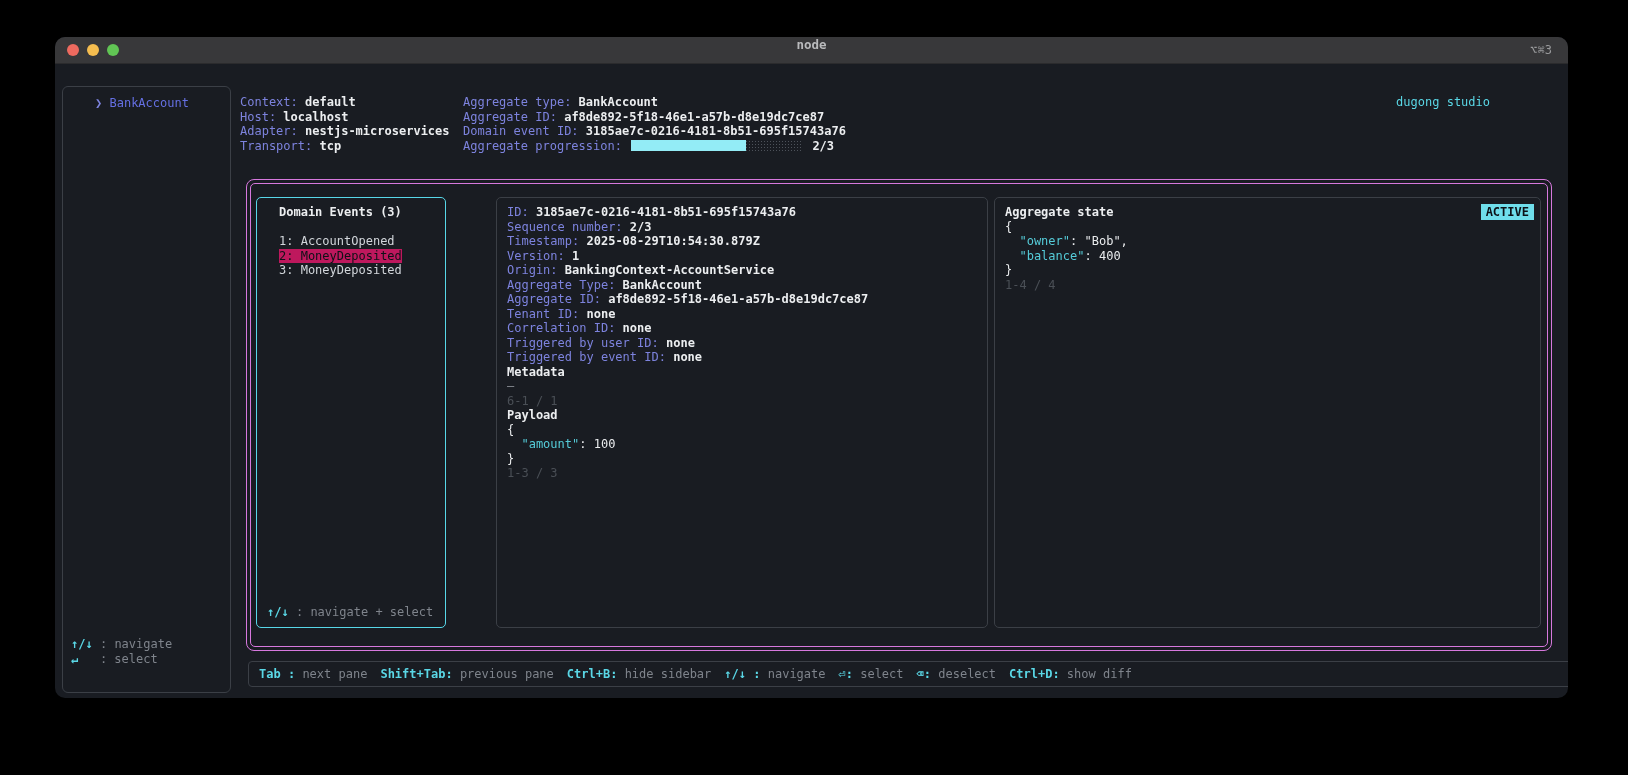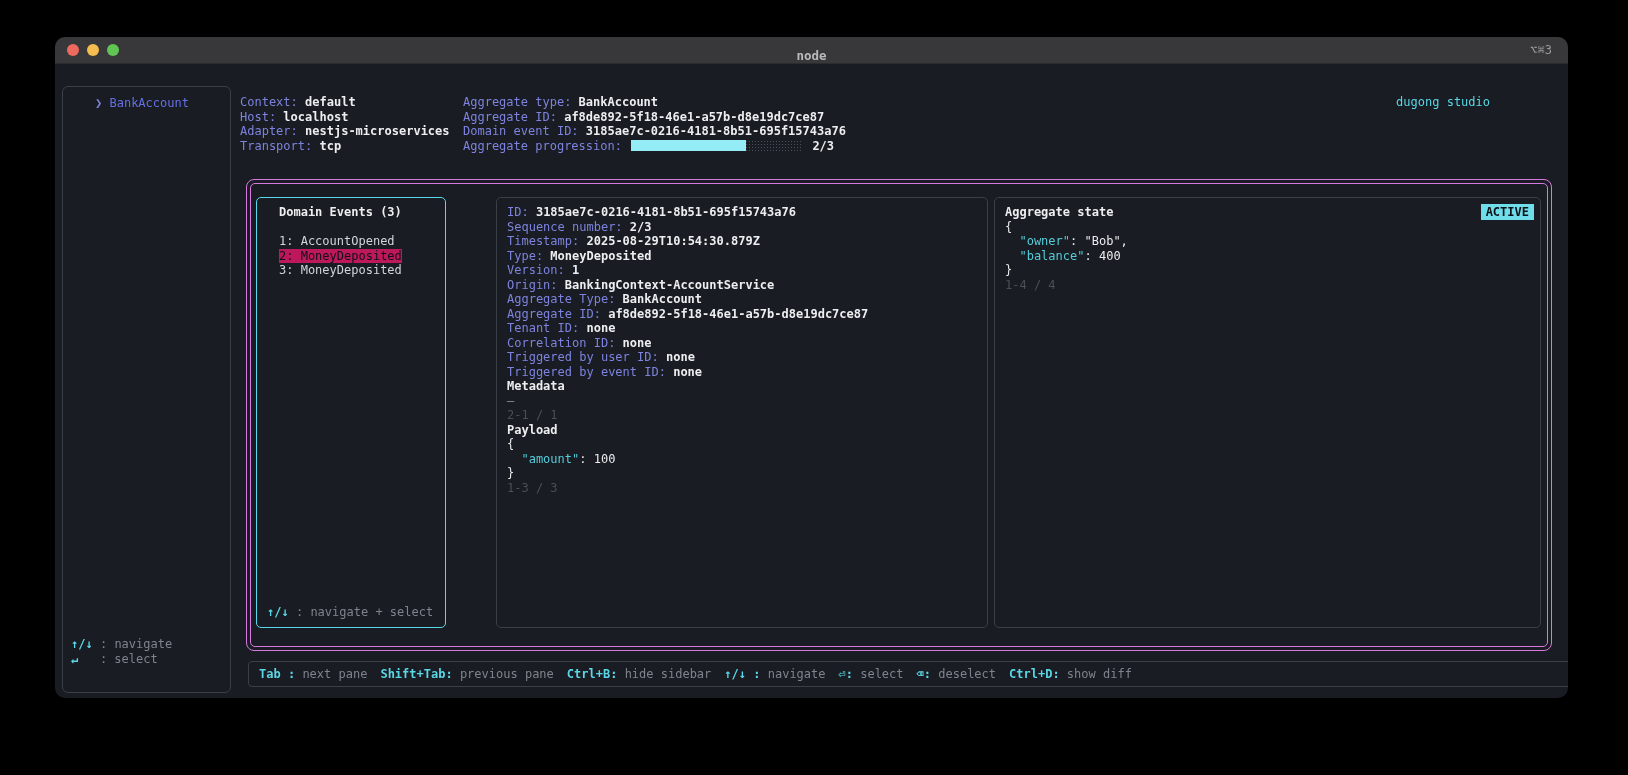--- a/index.html
+++ b/index.html
@@ -1,21 +1,21 @@
 <!DOCTYPE html>
 <html><head>
 <meta charset="utf-8">
 <style>
   html,body{margin:0;padding:0;background:#000;}
   .stage{position:relative;width:1628px;height:775px;background:#000;overflow:hidden;
          font-family:"DejaVu Sans Mono","Liberation Mono",monospace;font-size:12px;color:#e9ebed;}
   .window{position:absolute;left:55px;top:37px;width:1513px;height:661px;background:#191c22;
           border-radius:10px;box-shadow:0 18px 50px rgba(0,0,0,.75);overflow:hidden;}
   .titlebar{position:absolute;left:0;top:0;right:0;height:26px;background:#38383a;
-            border-bottom:1px solid #2b2b2d;display:flex;align-items:flex-end;}
+            border-bottom:1px solid #2b2b2d;display:flex;align-items:flex-start;}
   .lights{position:absolute;left:12px;top:0;height:26px;display:flex;align-items:center;gap:8px;}
   .light{width:12px;height:12px;border-radius:50%;display:inline-block;}
   .l-close{background:#ee6a5f;} .l-min{background:#f5bd4f;} .l-zoom{background:#61c554;}
   .wtitle{flex:1;text-align:center;color:#b9babc;font-weight:bold;font-size:12.5px;}
   .whotkey{position:absolute;right:16px;top:0;height:26px;display:flex;align-items:center;color:#98999b;}
   .content{position:absolute;left:0;top:27px;right:0;bottom:0;}
 
   .tline{line-height:14.5px;white-space:pre;}
   .lbl{color:#7d83de;} .val{color:#eceef0;font-weight:bold;}
   .gray{color:#7f848c;} .cyb{color:#5ad7e6;font-weight:bold;}
@@ -118,33 +118,32 @@
         </div>
         <div class="events-footer"><span class="cyb">↑/↓</span><span class="sb-sep"> : </span><span class="gray">navigate + select</span></div>
       </div>
 
       <div class="panel panel-event">
         <div class="pbody">
           <div id="event-fields">
               <div class="tline"><span class="lbl">ID: </span><span class="val">3185ae7c-0216-4181-8b51-695f15743a76</span></div>
               <div class="tline"><span class="lbl">Sequence number: </span><span class="val">2/3</span></div>
               <div class="tline"><span class="lbl">Timestamp: </span><span class="val">2025-08-29T10:54:30.879Z</span></div>
-              <div class="tline"><span class="lbl">Type: </span><span class="val">MoneyDeposited</span></div>
               <div class="tline"><span class="lbl">Version: </span><span class="val">1</span></div>
               <div class="tline"><span class="lbl">Origin: </span><span class="val">BankingContext-AccountService</span></div>
               <div class="tline"><span class="lbl">Aggregate Type: </span><span class="val">BankAccount</span></div>
               <div class="tline"><span class="lbl">Aggregate ID: </span><span class="val">af8de892-5f18-46e1-a57b-d8e19dc7ce87</span></div>
               <div class="tline"><span class="lbl">Tenant ID: </span><span class="val">none</span></div>
               <div class="tline"><span class="lbl">Correlation ID: </span><span class="val">none</span></div>
               <div class="tline"><span class="lbl">Triggered by user ID: </span><span class="val">none</span></div>
               <div class="tline"><span class="lbl">Triggered by event ID: </span><span class="val">none</span></div>
             </div>
           <div class="ptitle">Metadata</div>
           <div class="tline dash">—</div>
-          <div class="pager">2-1 / 1</div>
+          <div class="pager">6-1 / 1</div>
           <div class="ptitle">Payload</div>
           <div id="payload-json">
               <div class="tline"><span class="code-plain">{</span></div>
               <div class="tline"><span class="code-key">  "amount"</span><span class="code-plain">: 100</span></div>
               <div class="tline"><span class="code-plain">}</span></div>
             </div>
           <div class="pager">1-3 / 3</div>
         </div>
       </div>
 

